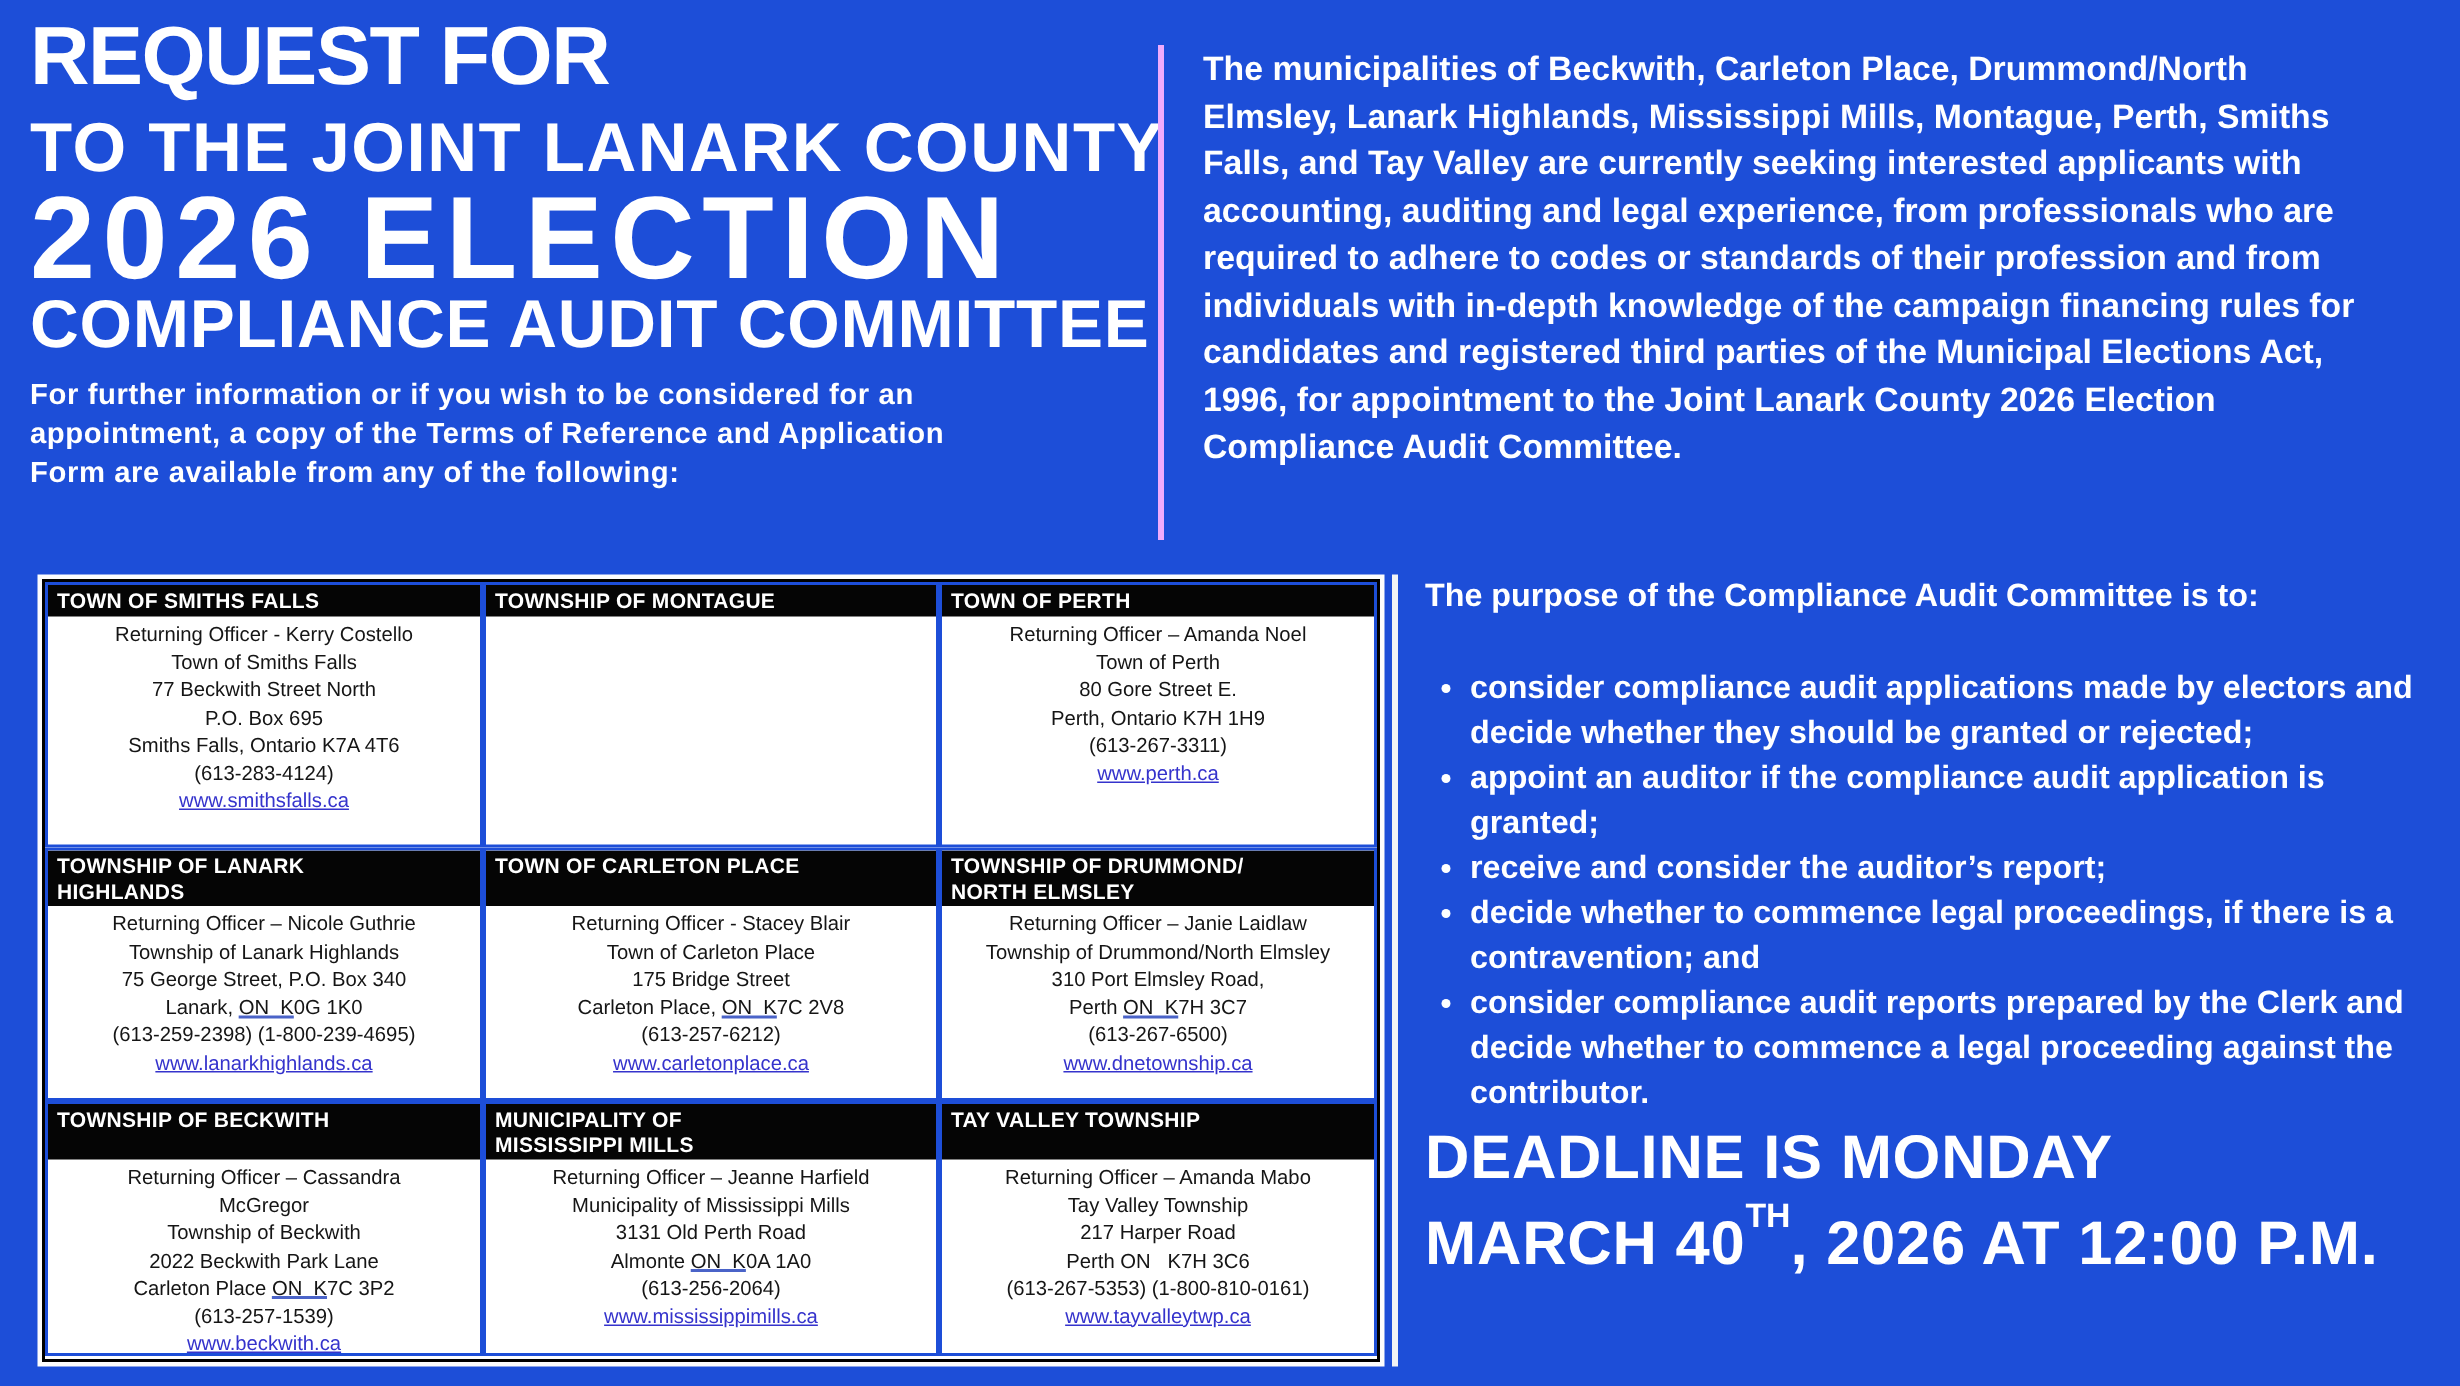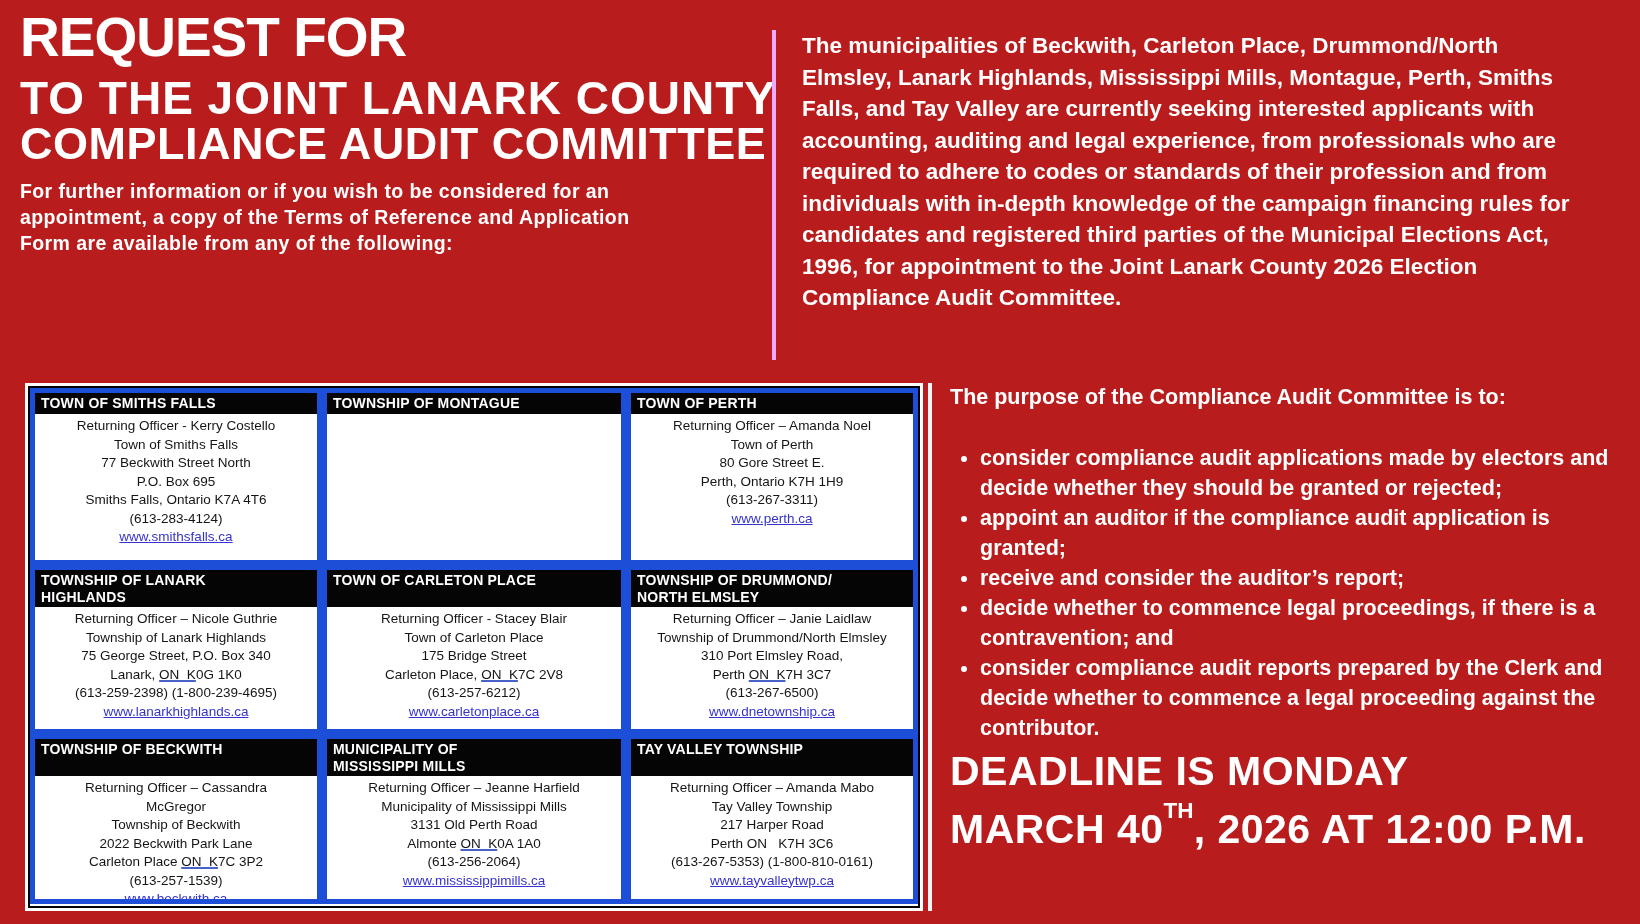--- a/index.html
+++ b/index.html
@@ -1,20 +1,20 @@
 <!DOCTYPE html>
 <html><head>
 <meta charset="utf-8">
 <style>
   * { margin:0; padding:0; box-sizing:border-box; }
   html,body { background:#333a45; }
   .poster {
     position:relative;
     width:1640px; height:924px;
-    background:#b91c1c;
+    background:#1d4ed8;
     font-family:"Liberation Sans", sans-serif;
     overflow:hidden;
     color:#fff;
   }
 
   
   .headline { position:absolute; left:20px; top:14px; width:748px; }
   .h-title { font-size:55px; font-weight:bold; line-height:46px; letter-spacing:-1px; }
   .h-sub   { font-size:46px; font-weight:bold; line-height:48px; letter-spacing:1px; margin-top:14px; white-space:nowrap; }
   .h-year  { font-size:78px; font-weight:bold; line-height:72px; letter-spacing:5px; white-space:nowrap; }
@@ -28,21 +28,21 @@
     font-size:22.5px; font-weight:bold; line-height:31.5px;
   }
 
   
   .table-wrap {
     position:absolute; left:25px; top:383px; width:898px; height:528px;
     background:#fdfdfd; padding:3px;
   }
   .ctable { display:grid; grid-template-columns:292px 304px 292px; grid-template-rows:177px 169px 170px;
             border:2px solid #000; width:100%; height:100%; background:#fff; }
-  .tcell { border:5px solid #1d4ed8; background:#fff; overflow:hidden; }
+  .tcell { border:2px solid #1d4ed8; background:#fff; overflow:hidden; }
   .thead { background:#050505; color:#fff; font-weight:bold; font-size:14px; line-height:17px;
            padding:2px 6px 1px 6px; letter-spacing:0.2px; }
   .row0 .thead { height:21px; }
   .row1 .thead, .row2 .thead { height:37px; }
   .tbody { padding:3px 6px; font-size:13.5px; line-height:18.5px; color:#151515;text-align:center; }
   .tline { white-space:nowrap; }
   .tline u { text-decoration:underline; text-decoration-color:#4a63c8; text-decoration-thickness:2px; }
   .tlink { color:#3533cc; text-decoration:underline; cursor:pointer; display:inline-block; }
 
   
@@ -57,20 +57,21 @@
   .deadline sup { font-size:0.55em; position:relative; top:-0.45em; letter-spacing:0; }
 </style>
 </head>
 <body>
 
 <div class="poster">
 
   <div class="headline">
     <div class="h-title">REQUEST FOR</div>
     <div class="h-sub">TO THE JOINT LANARK COUNTY</div>
+    <div class="h-year">2026 ELECTION</div>
     <div class="h-comm">COMPLIANCE AUDIT COMMITTEE</div>
     <div class="h-info">For further information or if you wish to be considered for an appointment, a copy of the Terms of Reference and Application Form are available from any of the following:</div>
   </div>
 
   <div class="intro">The municipalities of Beckwith, Carleton Place, Drummond/North Elmsley, Lanark Highlands, Mississippi Mills, Montague, Perth, Smiths Falls, and Tay Valley are currently seeking interested applicants with accounting, auditing and legal experience, from professionals who are required to adhere to codes or standards of their profession and from individuals with in-depth knowledge of the campaign financing rules for candidates and registered third parties of the Municipal Elections Act, 1996, for appointment to the Joint Lanark County 2026 Election Compliance Audit Committee.</div>
 
   <div class="table-wrap">
     <div class="ctable">
         <div class="tcell row0">
           <div class="thead">

